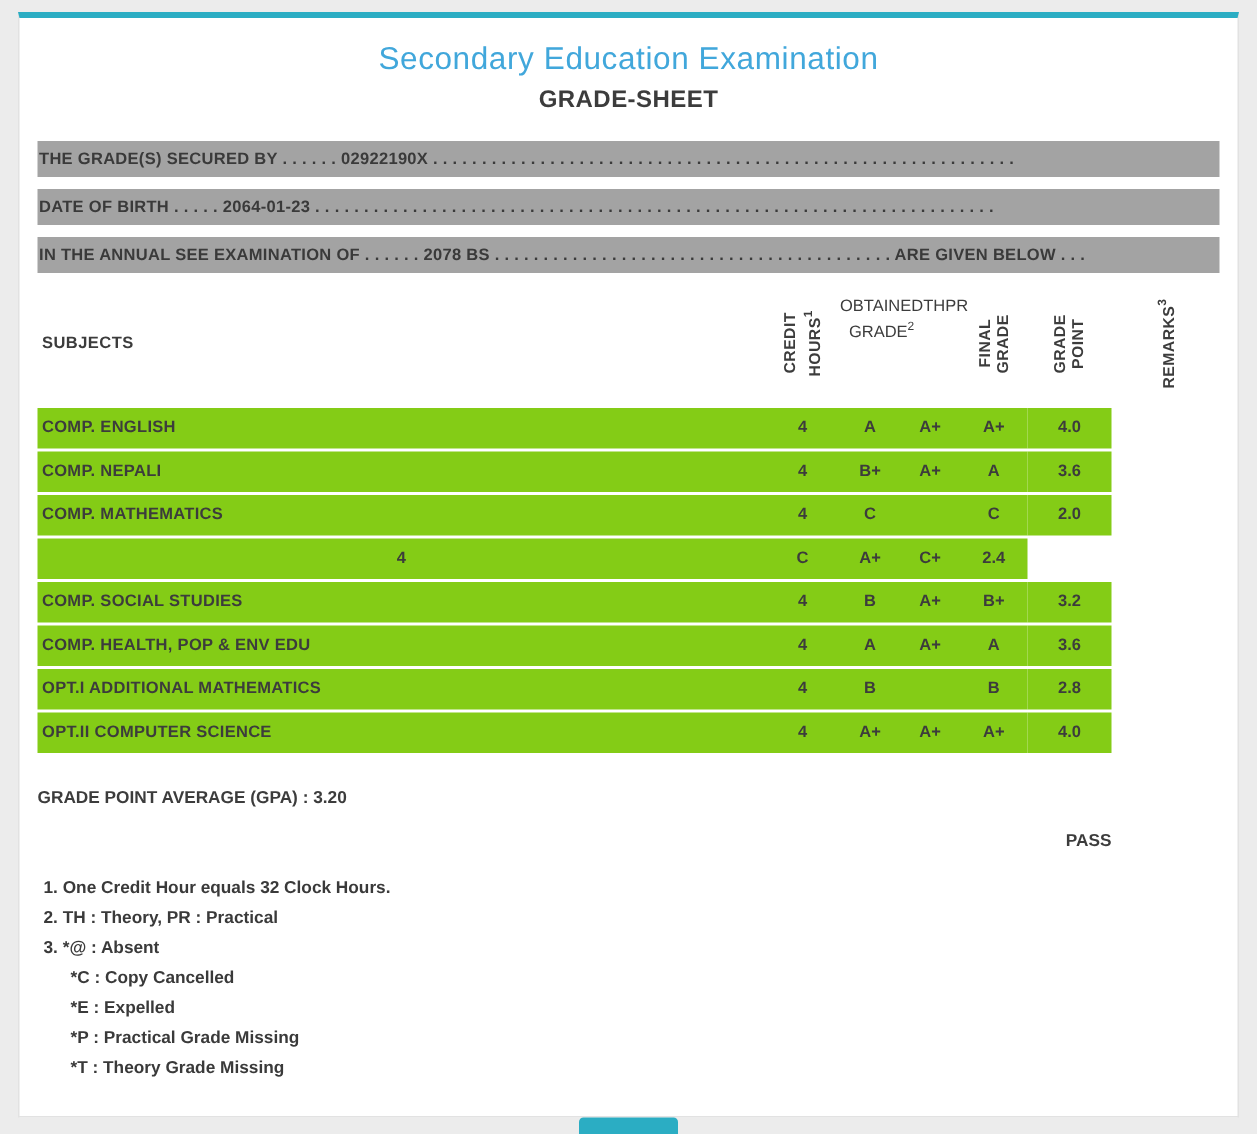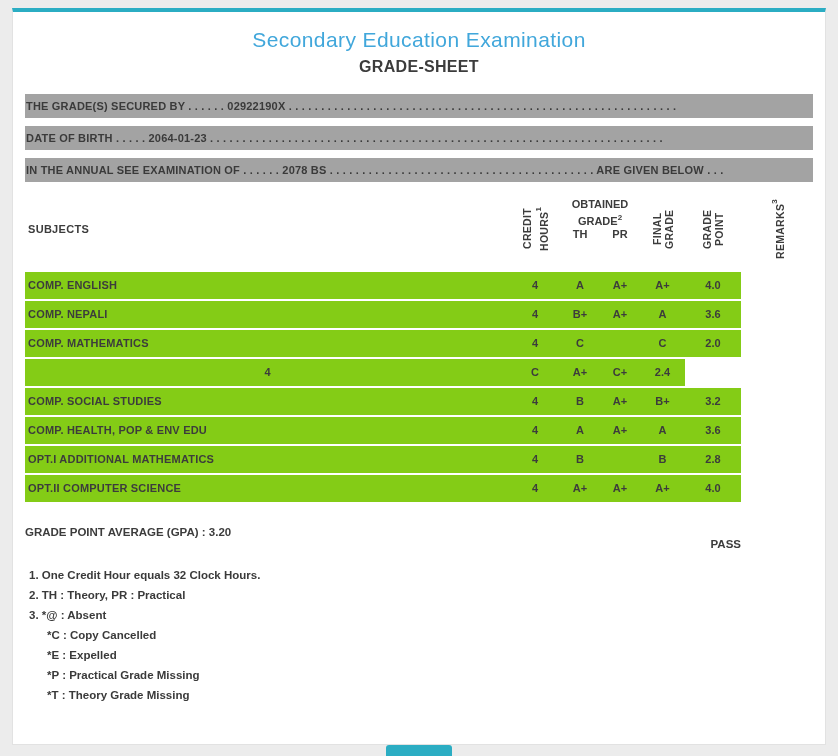--- a/index.html
+++ b/index.html
@@ -80,27 +80,26 @@
     height:66px;
     font-size:10.5px;
     font-weight:700;
     line-height:12px;
     letter-spacing:0.3px;
     text-align:center;
   }
   sup { font-size:8px; }
   .c-obtained {
     display:flex;
-    flex-direction:column;
-    justify-content:flex-start;
+    justify-content:space-between;
     height:100%;
     box-sizing:border-box;
     padding:8px 0 4px;
     font-size:11px;
-    font-weight:700;
+    font-weight:400;
   }
   .obtained-label { text-align:center; line-height:13px; }
   .subcols { display:flex; }
   .subcol { flex:1; text-align:center; }
 
   .trow {
     display:grid;
     grid-template-columns:1fr 50px 40px 40px 45px 56px 72px;
     margin-bottom:2px;
   }
@@ -114,20 +113,21 @@
   .trow .c-subject { text-align:left; padding-left:3px; letter-spacing:0.2px; }
   .trow .c-remarks { background:transparent; }
 
   .gpa-line {
     margin-top:24px;
     padding-right:72px;
     font-size:11.5px;
     font-weight:700;
   }
   .result-line {
+    margin-top:17px;
     text-align:right;
     padding-right:72px;
     font-size:11.5px;
     font-weight:700;
   }
 
   .footnotes { margin-top:15px; padding:0 4px; }
   .footnote {
     font-size:11.5px;
     font-weight:600;

